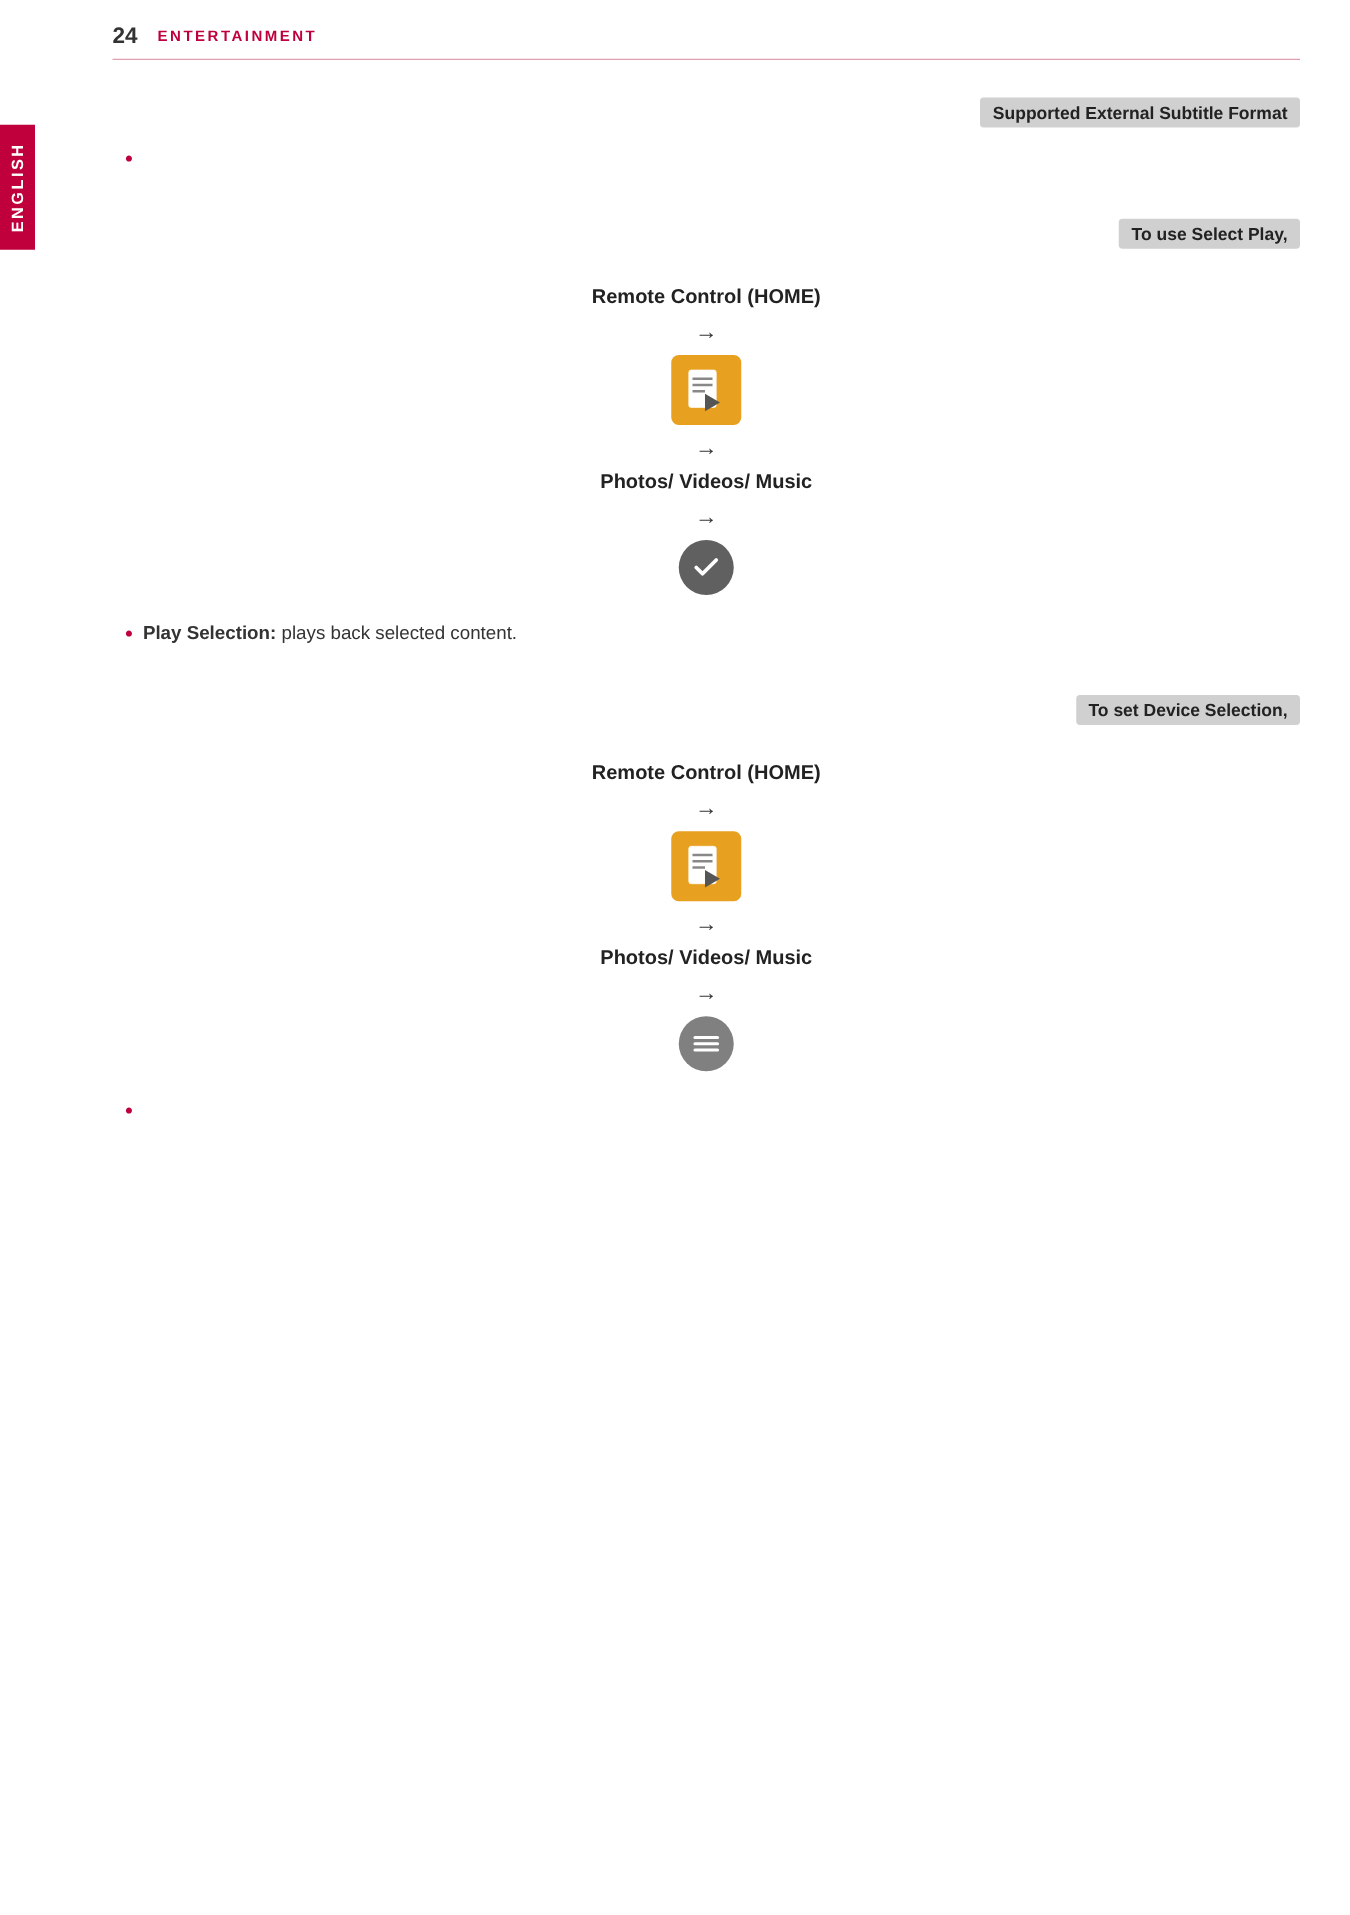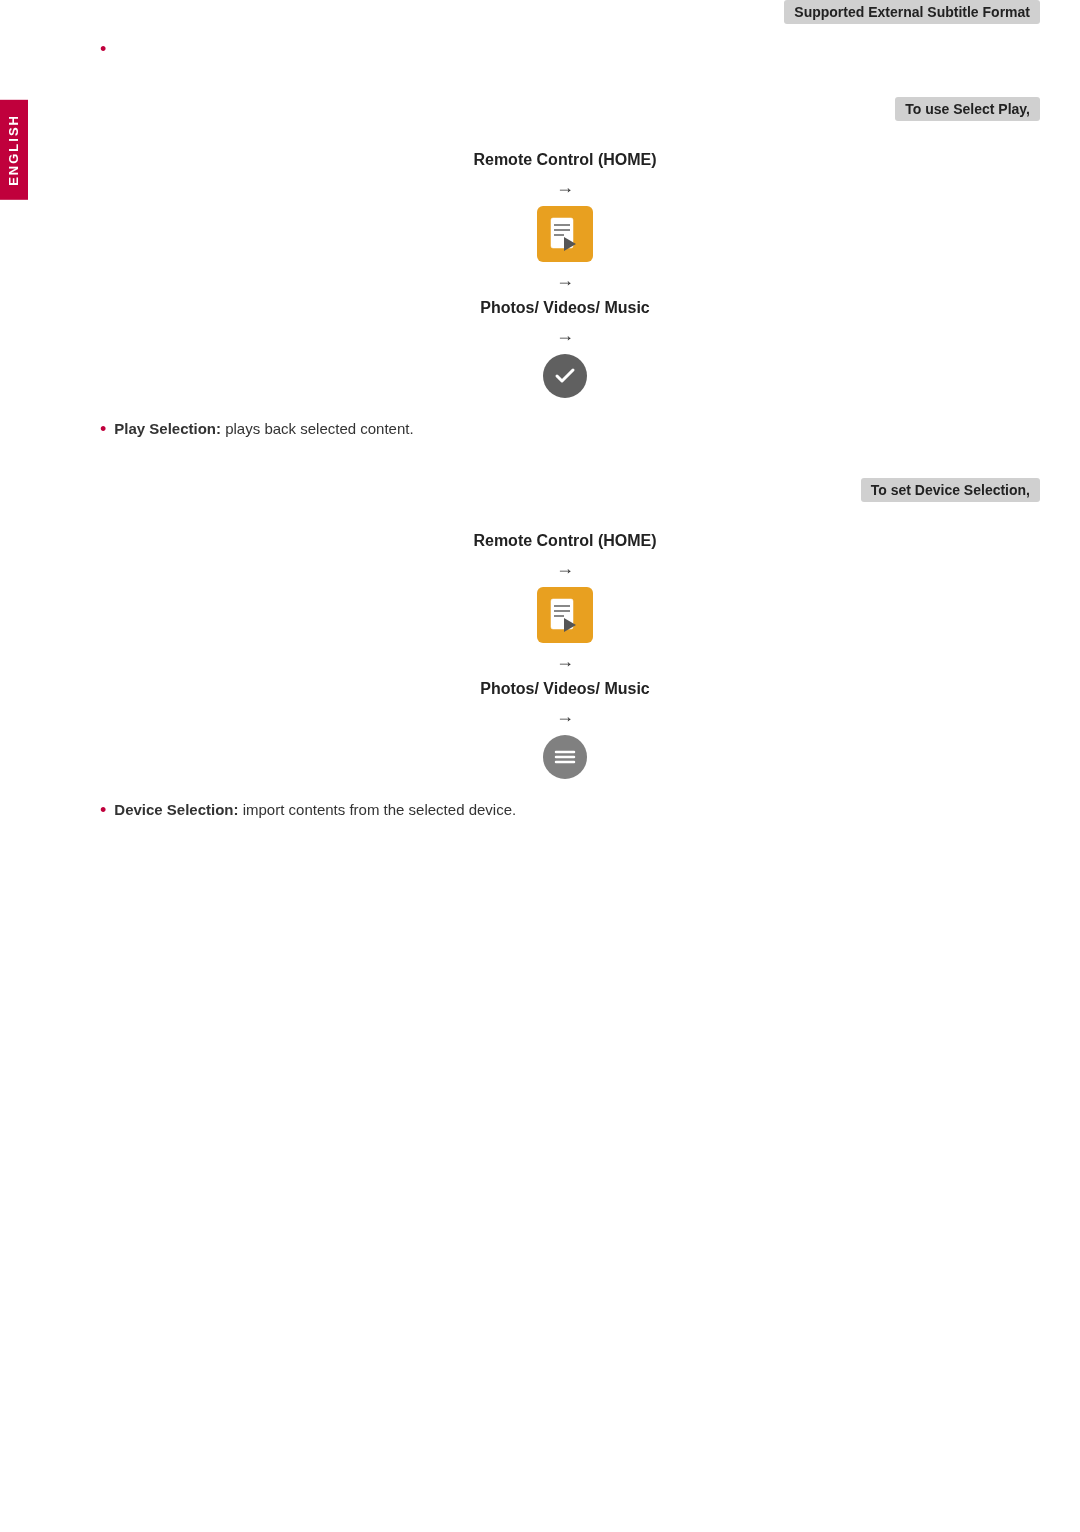--- a/index.html
+++ b/index.html
@@ -174,20 +174,24 @@
       height: 26px;
     }
   </style>
 </head>
 <body>
 
 <div class="side-tab">ENGLISH</div>
 
 <div class="main-content">
 
+  <div class="page-header">
+    <span class="page-number">24</span>
+    <span class="page-section-label">ENTERTAINMENT</span>
+  </div>
 
 
   <div class="section-block">
     <div class="section-tag">Supported External Subtitle Format</div>
     <div class="bullet-item">
       <span class="bullet-dot">•</span>
     </div>
   </div>
 
   <div class="section-block">
@@ -253,19 +257,16 @@
         <svg viewBox="0 0 26 26" fill="none" xmlns="http://www.w3.org/2000/svg">
           <line x1="4" y1="8" x2="22" y2="8" stroke="white" stroke-width="2.5" stroke-linecap="round"></line>
           <line x1="4" y1="13" x2="22" y2="13" stroke="white" stroke-width="2.5" stroke-linecap="round"></line>
           <line x1="4" y1="18" x2="22" y2="18" stroke="white" stroke-width="2.5" stroke-linecap="round"></line>
         </svg>
       </div>
     </div>
 
     <div class="bullet-item">
       <span class="bullet-dot">•</span>
-      <span class="bullet-text">
-        <span class="bold-label">Device Selection:</span><span> import contents from the selected device.</span>
-      </span>
     </div>
   </div>
 
 </div>
 
 </body></html>

